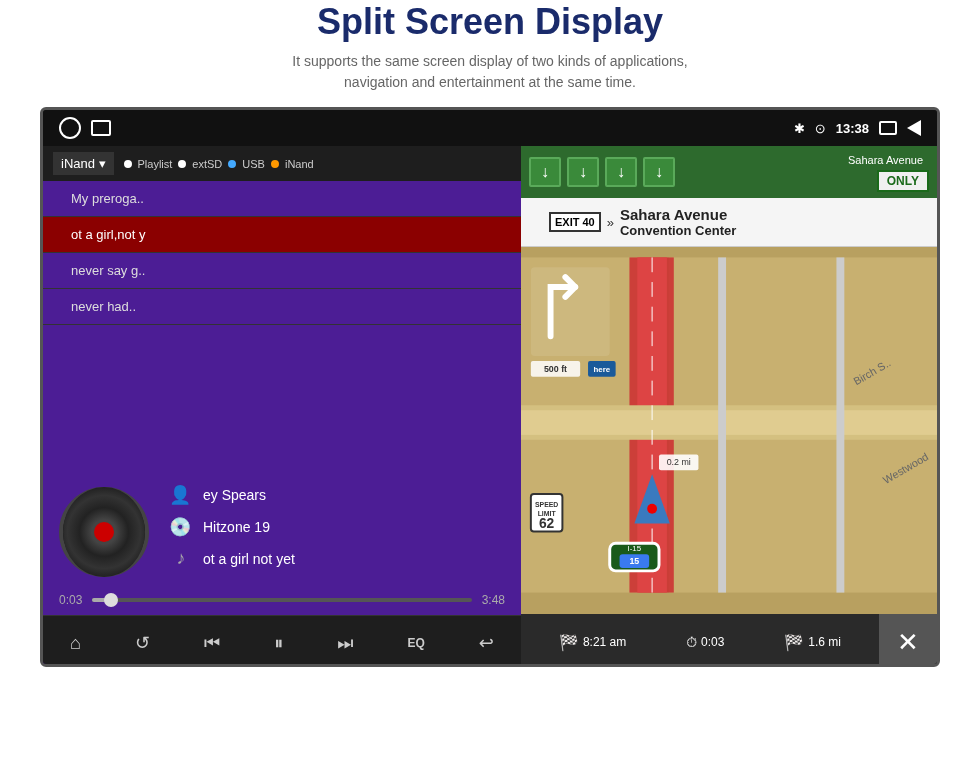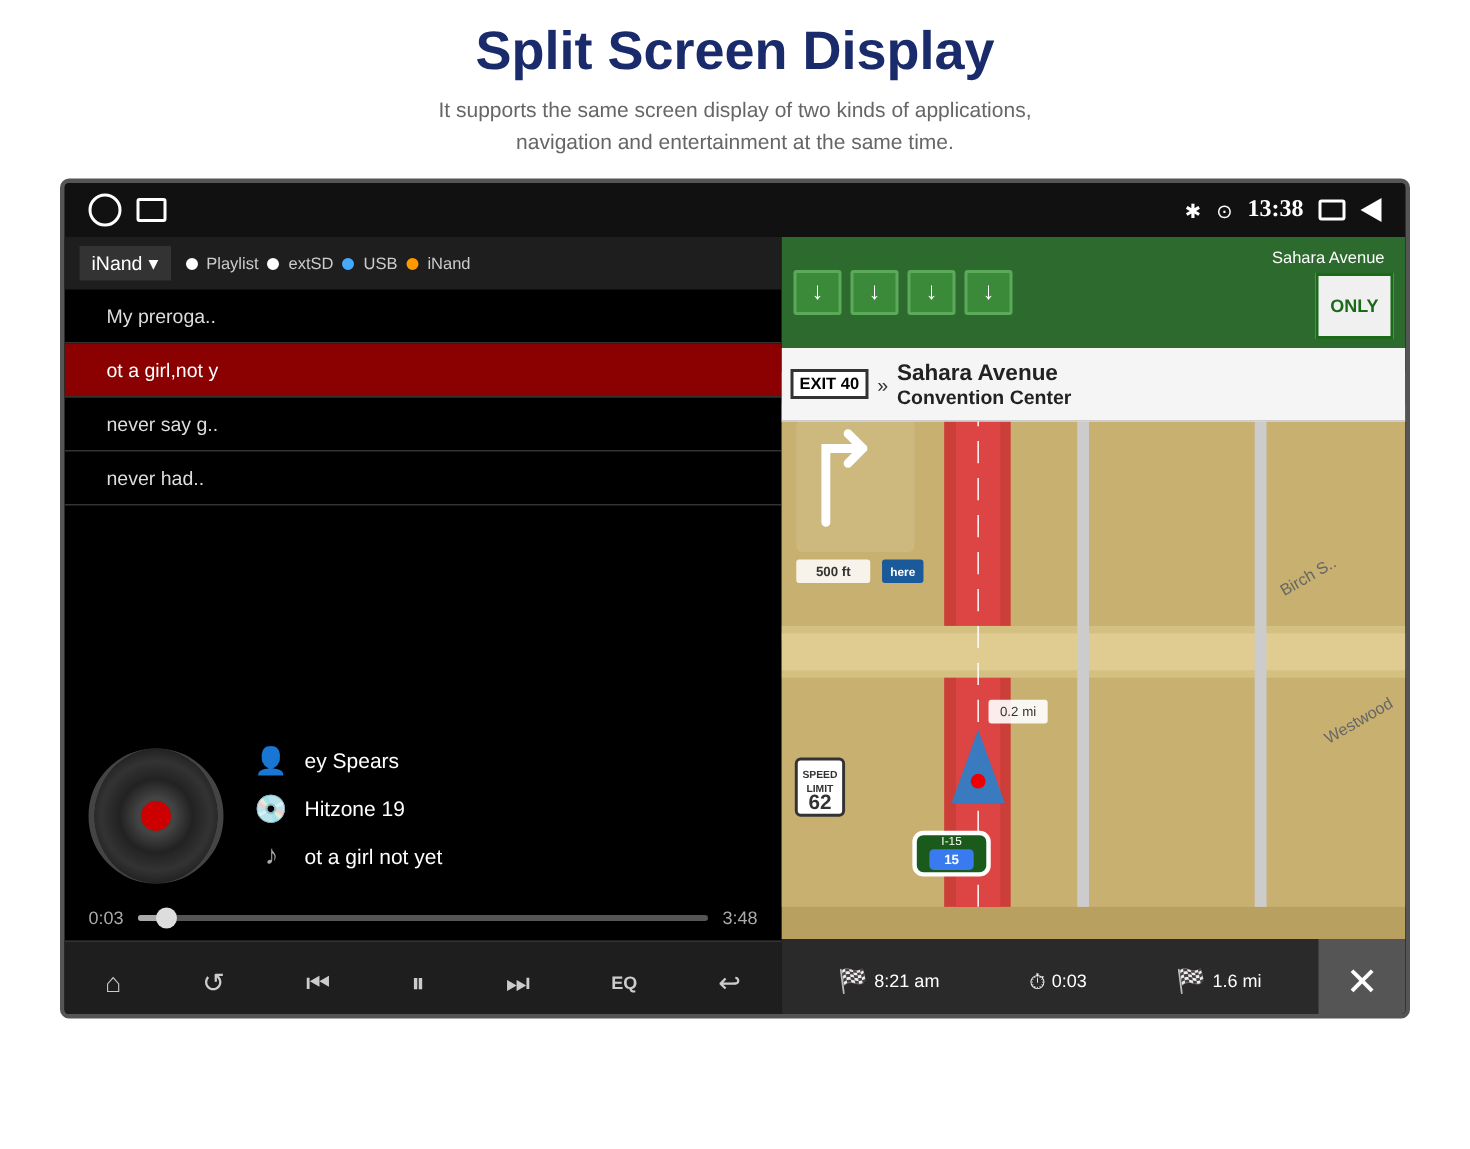--- a/index.html
+++ b/index.html
@@ -7,21 +7,21 @@
       width: 980px;
       height: 766px;
       background: #fff;
       font-family: Arial, sans-serif;
       overflow: hidden;
     }
 
     
     .header {
       text-align: center;
-      padding: 13px 20px 14px;
+      padding: 1px 20px 14px;
     }
     .header-title {
       font-size: 36px;
       font-weight: 900;
       color: #1a2b6b;
     }
     .header-subtitle {
       font-size: 14px;
       color: #666;
       margin-top: 8px;
@@ -56,21 +56,21 @@
       width: 22px; height: 22px;
       border: 2px solid #fff;
       border-radius: 50%;
     }
     .img-icon {
       width: 20px; height: 16px;
       border: 2px solid #fff;
       border-radius: 2px;
       position: relative;
     }
-    .status-time { font-size: 16px; font-weight: bold; font-family: Liberation Serif, serif; }
+    .status-time { font-size: 13px; font-weight: bold; }
     .back-icon {
       width: 0; height: 0;
       border-top: 8px solid transparent;
       border-bottom: 8px solid transparent;
       border-right: 14px solid #fff;
     }
     .rect-icon {
       width: 18px; height: 14px;
       border: 2px solid #fff;
       border-radius: 2px;
@@ -78,21 +78,21 @@
 
     
     .split-area {
       display: flex;
       height: 524px;
     }
 
     
     .left-panel {
       width: 478px;
-      background: #000000;
+      background: #4c1d95;
       display: flex;
       flex-direction: column;
     }
 
     
     .source-bar {
       background: #1e1e1e;
       padding: 6px 10px;
       display: flex;
       align-items: center;
@@ -357,24 +357,24 @@
       <div style="position:absolute;top:0;left:0;right:0;z-index:10;">
         <div style="background:#2d6a2d;padding:6px 8px;display:flex;align-items:center;gap:6px;">
           <div style="display:flex;gap:6px;align-items:center;">
             <div style="background:#3a8a3a;border:2px solid #5aaa5a;color:#fff;padding:4px 10px;font-size:16px;border-radius:2px;display:flex;align-items:center;">↓</div>
             <div style="background:#3a8a3a;border:2px solid #5aaa5a;color:#fff;padding:4px 10px;font-size:16px;border-radius:2px;">↓</div>
             <div style="background:#3a8a3a;border:2px solid #5aaa5a;color:#fff;padding:4px 10px;font-size:16px;border-radius:2px;">↓</div>
             <div style="background:#3a8a3a;border:2px solid #5aaa5a;color:#fff;padding:4px 10px;font-size:16px;border-radius:2px;">↓</div>
           </div>
           <div style="margin-left:auto;display:flex;flex-direction:column;align-items:flex-end;gap:2px;">
             <div style="background:#2d6a2d;color:#fff;font-size:11px;padding:2px 6px;">Sahara Avenue</div>
-            <div style="background:#f0f0f0;color:#1a6a1a;font-weight:bold;font-size:12px;padding:13px 8px;border:2px solid #1a6a1a;">ONLY</div>
-          </div>
-        </div>
-        <div style="background:#f5f5f5;padding:8px 6px;border-bottom:1px solid #ccc;">
+            <div style="background:#f0f0f0;color:#1a6a1a;font-weight:bold;font-size:12px;padding:2px 8px;border:2px solid #1a6a1a;">ONLY</div>
+          </div>
+        </div>
+        <div style="background:#f5f5f5;padding:8px 28px;border-bottom:1px solid #ccc;">
           <div style="display:flex;align-items:center;gap:6px;">
             <span style="background:#fff;border:2px solid #333;font-size:11px;font-weight:bold;padding:2px 4px;">EXIT 40</span>
             <span style="font-size:13px;color:#333;">»</span>
             <div>
               <div style="font-size:15px;font-weight:bold;color:#222;">Sahara Avenue</div>
               <div style="font-size:13px;font-weight:bold;color:#222;">Convention Center</div>
             </div>
           </div>
         </div>
       </div>

